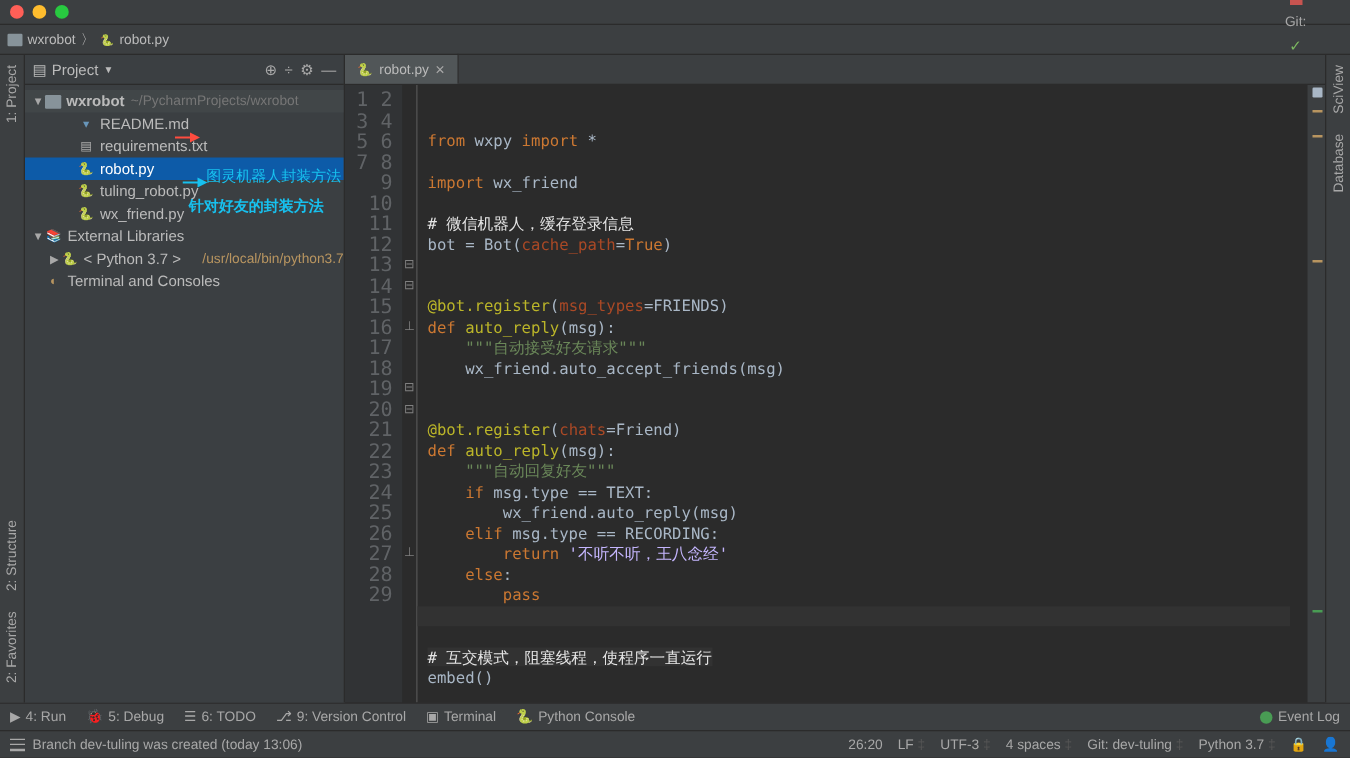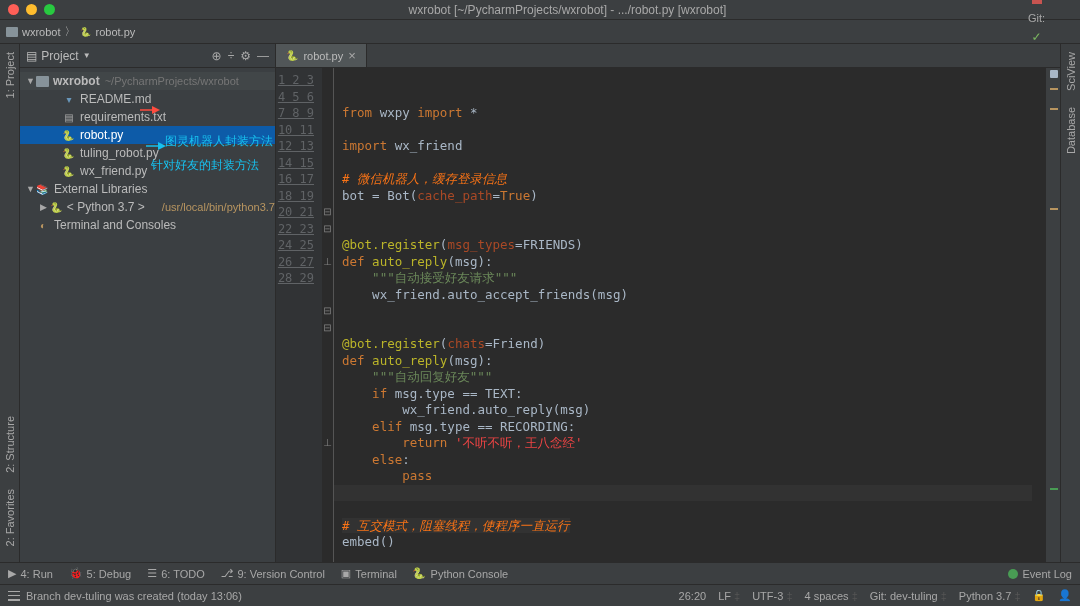--- a/index.html
+++ b/index.html
@@ -68,30 +68,30 @@
     .annotation { position: absolute; color: #ff4c3f; font-size: 12px; font-family: "PingFang SC", sans-serif; }
     .annotation-blue { color: #17c1ef; }
     .arrow-ann { position: absolute; }
     
     
     .editor-area { flex: 1; display: flex; flex-direction: column; background: #2b2b2b; }
     .editor-tabs { height: 24px; background: #3c3f41; display: flex; align-items: flex-end; border-bottom: 1px solid #2b2b2b; }
     .editor-tab { background: #515658; padding: 4px 10px; display: flex; align-items: center; gap: 5px; font-size: 11px; color: #bbb; border-top: 1px solid #2b2b2b; border-right: 1px solid #2b2b2b; }
     .tab-close { color: #a8a8a8; cursor: pointer; font-size: 13px; }
     .editor-body { flex: 1; display: flex; background: #2b2b2b; overflow: hidden; position: relative; }
-    .gutter { width: 46px; background: #313335; text-align: right; padding: 4px 8px 4px 0; color: #606366; font-family: "Menlo", monospace; font-size: 12px; line-height: 16.5px; text-decoration: underline; }
+    .gutter { width: 46px; background: #313335; text-align: right; padding: 4px 8px 4px 0; color: #606366; font-family: "Menlo", monospace; font-size: 16px; line-height: 16.5px; }
     .fold-gutter { width: 12px; background: #2b2b2b; border-right: 1px solid #555; padding-top: 4px; }
     .fold-mark { height: 16.5px; font-size: 10px; color: #808080; text-align: center; line-height: 16.5px; }
     .code { flex: 1; padding: 4px 0 4px 8px; font-family: "Menlo", monospace; font-size: 12.5px; line-height: 16.5px; white-space: pre; color: #a9b7c6; position: relative; }
     .hl-line { position: absolute; left: 0; right: 14px; height: 16.5px; background: #323232; top: calc(4px + 25 * 16.5px); }
     .kw { color: #cc7832; }
-    .str { color: #ef4444; }
+    .str { color: #c4b5fd; }
     .deco { color: #bbb529; }
     .param { color: #aa4926; }
-    .comment { color: #f97316; font-style: italic; }
+    .comment { color: #e5e5e5; }
     .docstr { color: #6a8759; }
     .right-scroll { width: 14px; background: #3c3f41; position: relative; }
     .error-stripe { position: absolute; top: 2px; right: 2px; width: 8px; height: 8px; background: #a9b7c6; border-radius: 1px; }
     .mark-warn { position: absolute; right: 2px; width: 8px; height: 2px; background: #b89560; }
     .mark-green { position: absolute; right: 2px; width: 8px; height: 2px; background: #499c54; }
     
     
     .bottom-tools { height: 22px; background: #3c3f41; border-top: 1px solid #2b2b2b; display: flex; align-items: center; padding: 0 8px; gap: 16px; font-size: 11px; color: #a8a8a8; }
     .bottom-tools .tool-btn { display: flex; align-items: center; gap: 4px; cursor: pointer; }
     .bottom-tools .spacer { flex: 1; }
@@ -108,21 +108,20 @@
   </style>
 </head>
 <body>
 
 <div class="titlebar">
   <div class="mac-buttons">
     <div class="mac-btn mac-close"></div>
     <div class="mac-btn mac-min"></div>
     <div class="mac-btn mac-max"></div>
   </div>
-  <div class="titlebar-title">wxrobot [~/PycharmProjects/wxrobot] - .../robot.py [wxrobot]</div>
 </div>
 
 <div class="navbar">
   <div class="breadcrumb">
     <span class="folder-icon"></span>
     <span>wxrobot</span>
     <span>〉</span>
     <span class="py-icon">🐍</span>
     <span>robot.py</span>
   </div>
@@ -226,21 +225,21 @@
 
       <svg class="arrow-ann" style="top:36px;left:120px;" width="20" height="12">
           <line x1="0" y1="6" x2="16" y2="6" stroke="#ff4c3f" stroke-width="1.5"></line>
           <polygon points="12,2 20,6 12,10" fill="#ff4c3f"></polygon>
         </svg>
       <svg class="arrow-ann" style="top:72px;left:126px;" width="20" height="12">
           <line x1="0" y1="6" x2="16" y2="6" stroke="#17c1ef" stroke-width="1.5"></line>
           <polygon points="12,2 20,6 12,10" fill="#17c1ef"></polygon>
         </svg>
       <div class="annotation annotation-blue" style="top:65px;left:145px;">图灵机器人封装方法</div>
-      <div class="annotation annotation-blue" style="top:89px;left:131px;">针对好友的封装方法</div>
+      <div class="annotation annotation-blue" style="top:89px;left:131px;font-weight:bold;">针对好友的封装方法</div>
     </div>
   </div>
 
   <div class="editor-area">
     <div class="editor-tabs">
       <div class="editor-tab">
         <span style="font-size:10px;">🐍</span>
         <span>robot.py</span>
         <span class="tab-close">×</span>
       </div>

